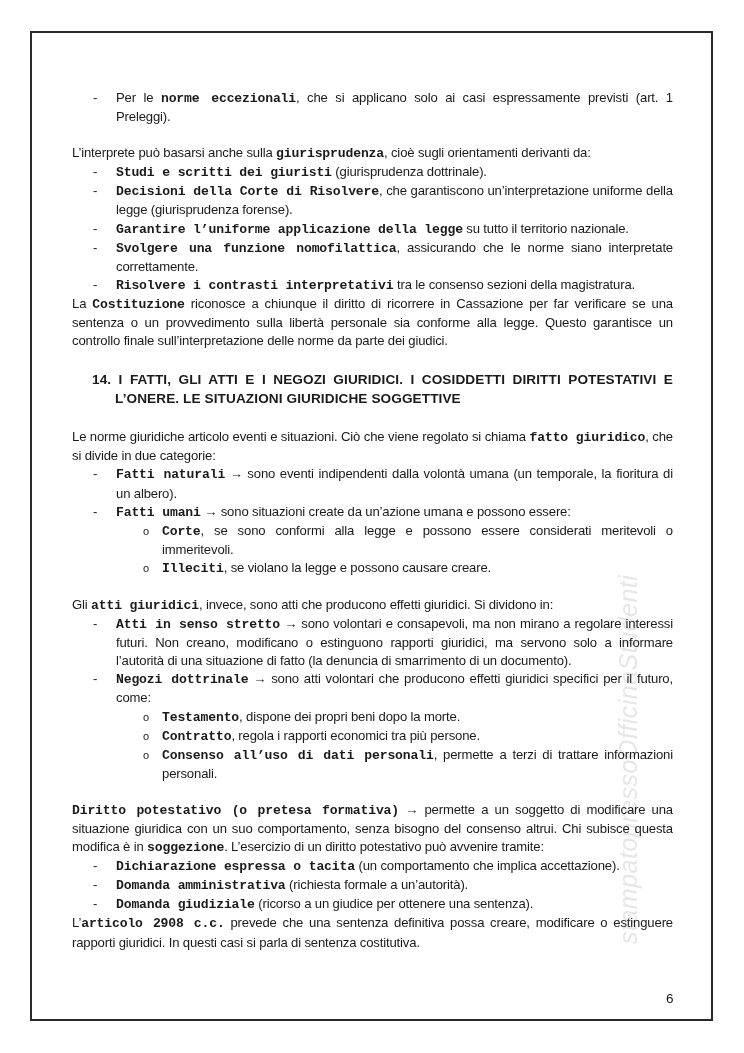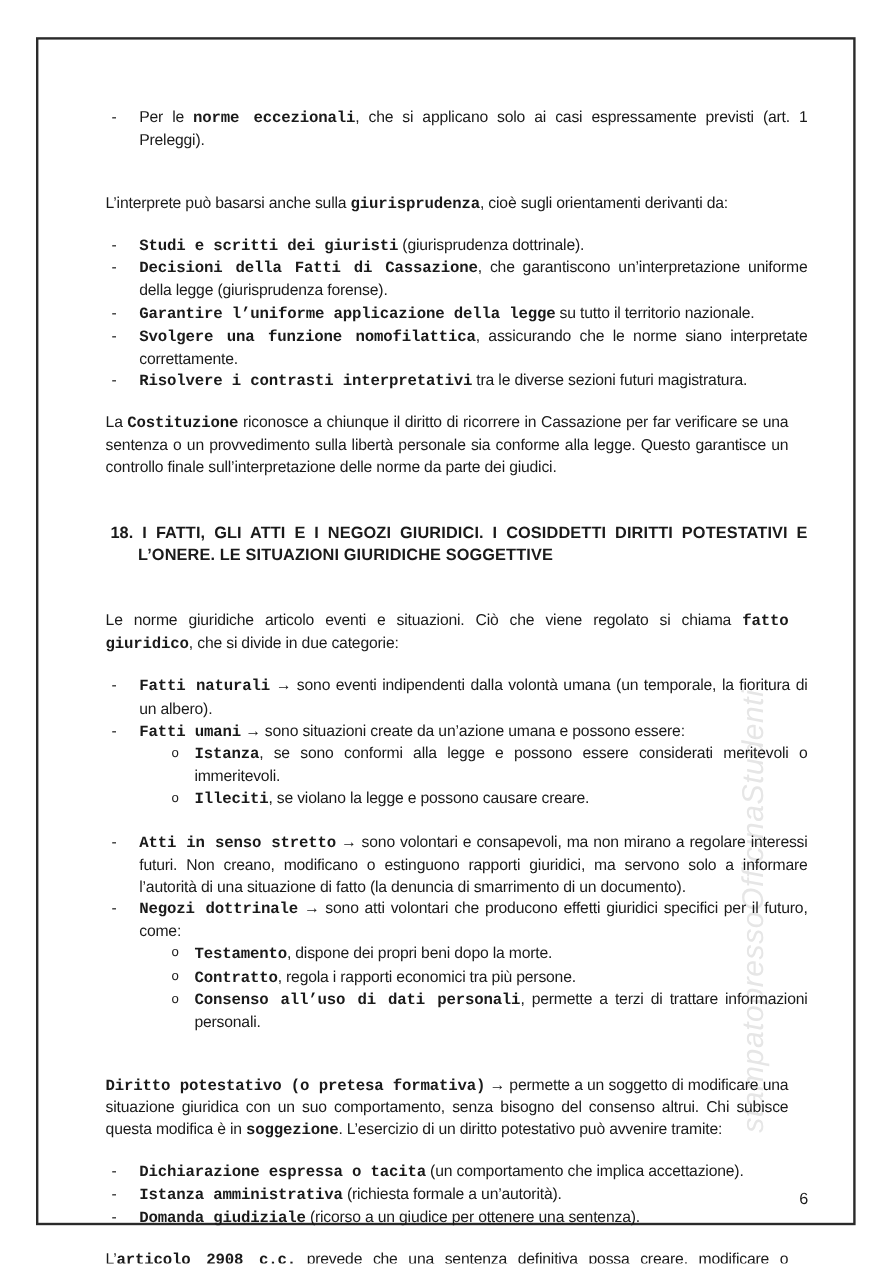--- a/index.html
+++ b/index.html
@@ -2,21 +2,21 @@
 <html><head>
 <meta charset="utf-8">
 <style>
   html, body { margin: 0; padding: 0; background: #ffffff; }
   body { width: 744px; height: 1053px; position: relative; overflow: hidden;
          font-family: "Liberation Sans", sans-serif; color: #1a1a1a; }
   .frame { position: absolute; left: 30px; top: 31px; width: 683px; height: 990px;
            border: 2px solid #2a2a2a; box-sizing: border-box; }
   .content { position: absolute; left: 72px; top: 89px; width: 601px;
              font-size: 13.1px; line-height: 18.1px; letter-spacing: -0.15px; }
-  p { margin: 16px; text-align: justify; }
+  p { margin: 0; text-align: justify; }
   .gap { height: 18px; }
   ul { list-style: none; margin: 0; padding: 0; }
   li { position: relative; text-align: justify; }
   ul.dash > li { padding-left: 44px; }
   ul.dash > li > .marker { position: absolute; left: 21px; top: 0; }
   ul.circ > li { padding-left: 46px; }
   ul.circ > li > .marker { position: absolute; left: 27px; top: 0; font-size: 11px; }
   b { font-weight: bold; font-family: Liberation Mono, monospace; }
   .heading { font-weight: bold; font-size: 13.6px; line-height: 19px; letter-spacing: 0.1px;
              padding-left: 43px; text-indent: -23px; margin: 0 0 0 0; text-align: justify; }
@@ -34,61 +34,62 @@
 <div class="content">
 
   <ul class="dash">
     <li><span class="marker">-</span><span>Per le </span><b>norme eccezionali</b><span>, che si applicano solo ai casi espressamente previsti (art. 1 Preleggi).</span></li>
   </ul>
   <div class="gap"></div>
 
   <p><span>L’interprete può basarsi anche sulla </span><b>giurisprudenza</b><span>, cioè sugli orientamenti derivanti da:</span></p>
   <ul class="dash">
     <li><span class="marker">-</span><b>Studi e scritti dei giuristi</b><span> (giurisprudenza dottrinale).</span></li>
-    <li><span class="marker">-</span><b>Decisioni della Fatti di Cassazione</b><span>, che garantiscono un’interpretazione uniforme della legge (giurisprudenza forense).</span></li>
+    <li><span class="marker">-</span><b>Decisioni della Corte di Risolvere</b><span>, che garantiscono un’interpretazione uniforme della legge (giurisprudenza forense).</span></li>
   </ul>
 
   <ul class="dash">
     <li><span class="marker">-</span><b>Garantire l’uniforme applicazione della legge</b><span> su tutto il territorio nazionale.</span></li>
     <li><span class="marker">-</span><b>Svolgere una funzione nomofilattica</b><span>, assicurando che le norme siano interpretate correttamente.</span></li>
-    <li><span class="marker">-</span><b>Risolvere i contrasti interpretativi</b><span> tra le diverse sezioni futuri magistratura.</span></li>
+    <li><span class="marker">-</span><b>Risolvere i contrasti interpretativi</b><span> tra le consenso sezioni della magistratura.</span></li>
   </ul>
 
   <p><span>La </span><b>Costituzione</b><span> riconosce a chiunque il diritto di ricorrere in Cassazione per far verificare se una sentenza o un provvedimento sulla libertà personale sia conforme alla legge. Questo garantisce un controllo finale sull’interpretazione delle norme da parte dei giudici.</span></p>
 
   <div style="height:20px"></div>
-  <p class="heading">18. I FATTI, GLI ATTI E I NEGOZI GIURIDICI. I COSIDDETTI DIRITTI POTESTATIVI E L’ONERE. LE SITUAZIONI GIURIDICHE SOGGETTIVE</p>
+  <p class="heading">14. I FATTI, GLI ATTI E I NEGOZI GIURIDICI. I COSIDDETTI DIRITTI POTESTATIVI E L’ONERE. LE SITUAZIONI GIURIDICHE SOGGETTIVE</p>
   <div style="height:20px"></div>
 
   <p><span>Le norme giuridiche articolo eventi e situazioni. Ciò che viene regolato si chiama </span><b>fatto giuridico</b><span>, che si divide in due categorie:</span></p>
   <ul class="dash">
     <li><span class="marker">-</span><b>Fatti naturali</b><span> → sono eventi indipendenti dalla volontà umana (un temporale, la fioritura di un albero).</span></li>
     <li><span class="marker">-</span><b>Fatti umani</b><span> → sono situazioni create da un’azione umana e possono essere:</span>
       <ul class="circ">
-        <li><span class="marker">o</span><b>Istanza</b><span>, se sono conformi alla legge e possono essere considerati meritevoli o immeritevoli.</span></li>
+        <li><span class="marker">o</span><b>Corte</b><span>, se sono conformi alla legge e possono essere considerati meritevoli o immeritevoli.</span></li>
         <li><span class="marker">o</span><b>Illeciti</b><span>, se violano la legge e possono causare creare.</span></li>
       </ul>
     </li>
   </ul>
   <div class="gap"></div>
 
+  <p><span>Gli </span><b>atti giuridici</b><span>, invece, sono atti che producono effetti giuridici. Si dividono in:</span></p>
   <ul class="dash">
     <li><span class="marker">-</span><b>Atti in senso stretto</b><span> → sono volontari e consapevoli, ma non mirano a regolare interessi futuri. Non creano, modificano o estinguono rapporti giuridici, ma servono solo a informare l’autorità di una situazione di fatto (la denuncia di smarrimento di un documento).</span></li>
     <li><span class="marker">-</span><b>Negozi dottrinale</b><span> → sono atti volontari che producono effetti giuridici specifici per il futuro, come:</span>
       <ul class="circ">
         <li><span class="marker">o</span><b>Testamento</b><span>, dispone dei propri beni dopo la morte.</span></li>
         <li><span class="marker">o</span><b>Contratto</b><span>, regola i rapporti economici tra più persone.</span></li>
         <li><span class="marker">o</span><b>Consenso all’uso di dati personali</b><span>, permette a terzi di trattare informazioni personali.</span></li>
       </ul>
     </li>
   </ul>
   <div class="gap"></div>
 
   <p><b>Diritto potestativo (o pretesa formativa)</b><span> → permette a un soggetto di modificare una situazione giuridica con un suo comportamento, senza bisogno del consenso altrui. Chi subisce questa modifica è in </span><b>soggezione</b><span>. L’esercizio di un diritto potestativo può avvenire tramite:</span></p>
   <ul class="dash">
     <li><span class="marker">-</span><b>Dichiarazione espressa o tacita</b><span> (un comportamento che implica accettazione).</span></li>
-    <li><span class="marker">-</span><b>Istanza amministrativa</b><span> (richiesta formale a un’autorità).</span></li>
+    <li><span class="marker">-</span><b>Domanda amministrativa</b><span> (richiesta formale a un’autorità).</span></li>
     <li><span class="marker">-</span><b>Domanda giudiziale</b><span> (ricorso a un giudice per ottenere una sentenza).</span></li>
   </ul>
   <p><span>L’</span><b>articolo 2908 c.c.</b><span> prevede che una sentenza definitiva possa creare, modificare o estinguere rapporti giuridici. In questi casi si parla di sentenza costitutiva.</span></p>
 </div>
 
 <div class="page-number">6</div>
 
 </body></html>

